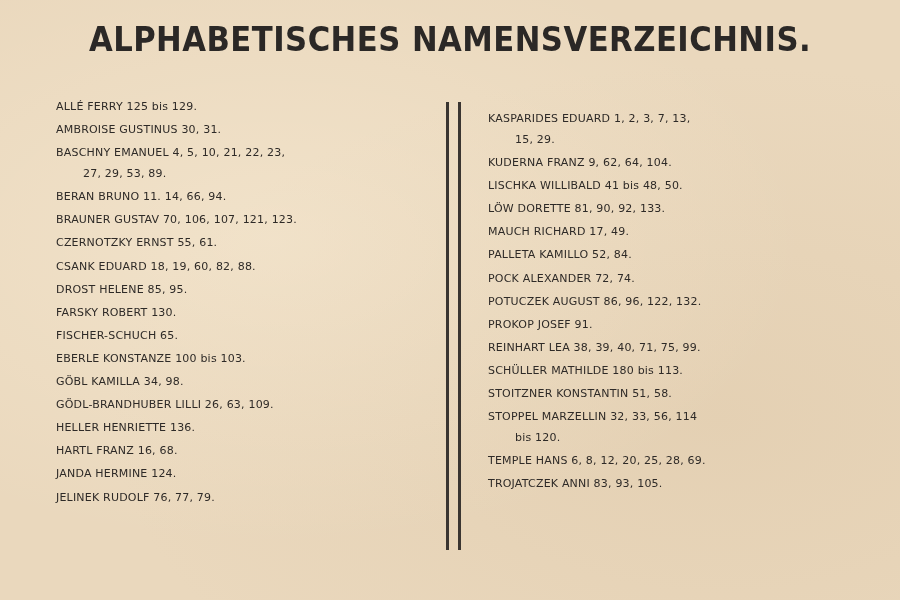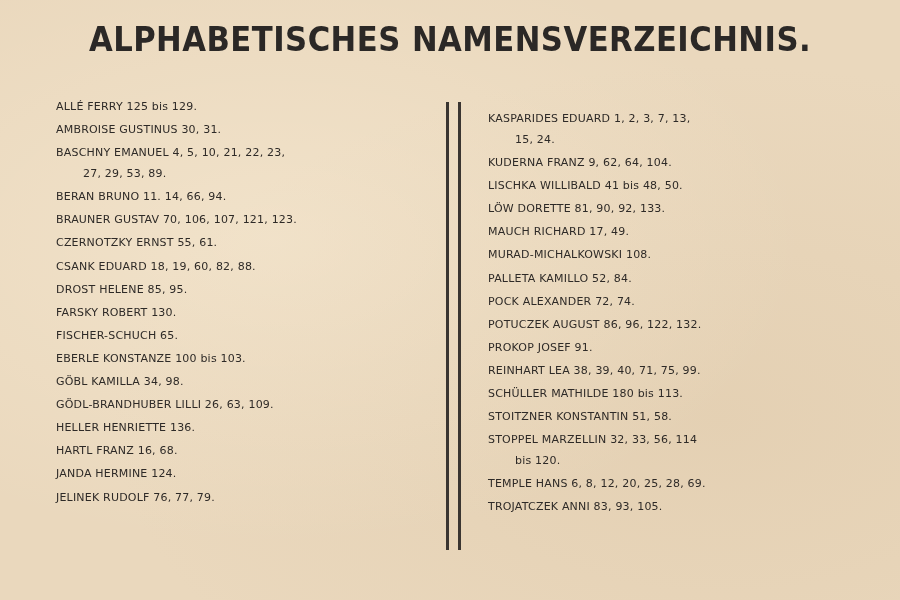--- a/index.html
+++ b/index.html
@@ -93,26 +93,25 @@
     <div class="entry"><span>HELLER HENRIETTE 136.</span></div>
     <div class="entry"><span>HARTL FRANZ 16, 68.</span></div>
     <div class="entry"><span>JANDA HERMINE 124.</span></div>
     <div class="entry"><span>JELINEK RUDOLF 76, 77, 79.</span></div>
   </div>
 
   <div class="divider divider-a"></div>
   <div class="divider divider-b"></div>
 
   <div class="column col-right">
-    <div class="entry"><span>KASPARIDES EDUARD 1, 2, 3, 7, 13,</span><span class="line2">15, 24.</span></div>
+    <div class="entry"><span>KASPARIDES EDUARD 1, 2, 3, 7, 13,</span><span class="line2">15, 29.</span></div>
     <div class="entry"><span>KUDERNA FRANZ 9, 62, 64, 104.</span></div>
     <div class="entry"><span>LISCHKA WILLIBALD 41 bis 48, 50.</span></div>
     <div class="entry"><span>LÖW DORETTE 81, 90, 92, 133.</span></div>
     <div class="entry"><span>MAUCH RICHARD 17, 49.</span></div>
-    <div class="entry"><span>MURAD-MICHALKOWSKI 108.</span></div>
     <div class="entry"><span>PALLETA KAMILLO 52, 84.</span></div>
     <div class="entry"><span>POCK ALEXANDER 72, 74.</span></div>
     <div class="entry"><span>POTUCZEK AUGUST 86, 96, 122, 132.</span></div>
     <div class="entry"><span>PROKOP JOSEF 91.</span></div>
     <div class="entry"><span>REINHART LEA 38, 39, 40, 71, 75, 99.</span></div>
     <div class="entry"><span>SCHÜLLER MATHILDE 180 bis 113.</span></div>
     <div class="entry"><span>STOITZNER KONSTANTIN 51, 58.</span></div>
     <div class="entry"><span>STOPPEL MARZELLIN 32, 33, 56, 114</span><span class="line2">bis 120.</span></div>
     <div class="entry"><span>TEMPLE HANS 6, 8, 12, 20, 25, 28, 69.</span></div>
     <div class="entry"><span>TROJATCZEK ANNI 83, 93, 105.</span></div>

